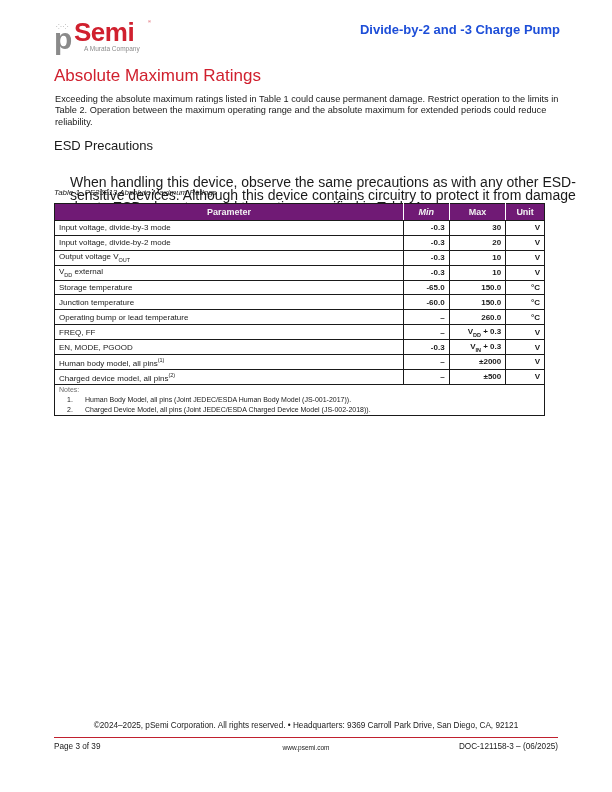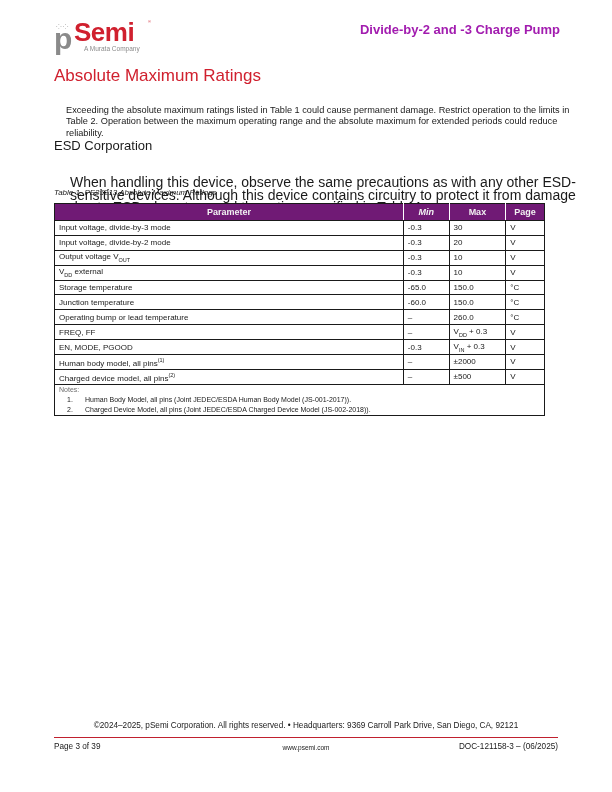--- a/index.html
+++ b/index.html
@@ -9,41 +9,41 @@
   }
   .logo { position: absolute; left: 54px; top: 18px; width: 110px; height: 38px; }
   .logo-p { position: absolute; left: 0; top: 6px; font-size: 30px; font-weight: bold; color: #8a8a8a; line-height: 30px; letter-spacing: -1px; }
   .logo-dots { position: absolute; left: 2px; top: 4px; font-size: 7px; color: #9a9a9a; letter-spacing: 1px; }
   .logo-semi { position: absolute; left: 20px; top: 0px; font-size: 26px; font-weight: bold; color: #d0202e; line-height: 28px; letter-spacing: -0.5px; }
   .logo-tm { position: absolute; left: 94px; top: 1px; font-size: 4px; color: #d0202e; }
   .logo-sub { position: absolute; left: 30px; top: 27px; font-size: 6.5px; color: #8a8a8a; }
 
   .hdr { position: absolute; right: 52px; top: 22px; text-align: right; }
   .hdr-part { font-size: 13px; font-weight: bold; color: #3c3c3c; line-height: 16px; }
-  .hdr-title { font-size: 13px; font-weight: bold; color: #a21caf; line-height: 16px; }
+  .hdr-title { font-size: 13px; font-weight: bold; color: #1d4ed8; line-height: 16px; }
 
   h1.title { position: absolute; left: 54px; top: 66px; margin: 0; font-size: 17px; font-weight: normal; color: #d0202e; }
-  p.intro { position: absolute; left: 54px; top: 93px; width: 506px; margin: 12px; font-size: 9.2px; line-height: 11.4px; color: #1a1a1a; }
+  p.intro { position: absolute; left: 54px; top: 93px; width: 506px; margin: 1px; font-size: 9.2px; line-height: 11.4px; color: #1a1a1a; }
   h2.esd { position: absolute; left: 54px; top: 138px; margin: 0; font-size: 13px; font-weight: normal; color: #1a1a1a; }
   p.esd-text { position: absolute; left: 54px; top: 160px; width: 506px; margin: 16px; font-size: 14px; line-height: 12.5px; }
   .caption { position: absolute; left: 54px; top: 188px; font-size: 8px; font-style: italic; }
 
   table.ratings {
     position: absolute; left: 54px; top: 203px; width: 491px;
     border-collapse: collapse; font-size: 8px;
   }
   table.ratings th {
     background: #701a75; color: #f2f2f2; font-weight: bold; font-size: 9px;
     height: 16px; border: 1px solid #1a1a1a; border-right-color: #ffffff; padding: 0;
   }
   table.ratings th:last-child { border-right-color: #1a1a1a; }
   table.ratings td {
     border: 1px solid #1a1a1a; height: 13.9px; padding: 0 4px; color: #1a1a1a;
   }
-  table.ratings td.c { text-align: left; }
+  table.ratings td.c { text-align: right; font-weight: bold; }
   .col-p { width: 352px; }
   .col-min { width: 45px; font-style: italic; }
   .col-max { width: 56px; }
   .col-unit { width: 38px; }
   sub, sup { font-size: 5.5px; }
   td.notes { padding: 2px 4px 3px 4px; font-size: 7px; line-height: 10px; height: auto; }
   .notes-label { color: #6e6e6e; }
   .note-item { padding-left: 8px; color: #1a1a1a; }
   .note-num { display: inline-block; width: 18px; }
 
@@ -64,32 +64,32 @@
   <span class="logo-sub">A Murata Company</span>
 </div>
 
 <div class="hdr">
   <div class="hdr-title">Divide-by-2 and -3 Charge Pump</div>
 </div>
 
 <h1 class="title">Absolute Maximum Ratings</h1>
 <p class="intro">Exceeding the absolute maximum ratings listed in Table 1 could cause permanent damage. Restrict operation to the limits in Table 2. Operation between the maximum operating range and the absolute maximum for extended periods could reduce reliability.</p>
 
-<h2 class="esd">ESD Corporation</h2>
+<h2 class="esd">ESD Precautions</h2>
 <p class="esd-text">When handling this device, observe the same precautions as with any other ESD-sensitive devices. Although this device contains circuitry to protect it from damage due to ESD, do not exceed the rating specified in Table 1.</p>
 
 <div class="caption">Table 1. PE25213 Absolute Maximum Ratings</div>
 
 <table class="ratings">
   <thead>
     <tr>
       <th class="col-p">Parameter</th>
       <th class="col-min">Min</th>
       <th class="col-max">Max</th>
-      <th class="col-unit">Page</th>
+      <th class="col-unit">Unit</th>
     </tr>
   </thead>
   <tbody>
     <tr>
       <td>Input voltage, divide-by-3 mode</td>
       <td class="c">-0.3</td>
       <td class="c">30</td>
       <td class="c">V</td>
     </tr>
     <tr>

